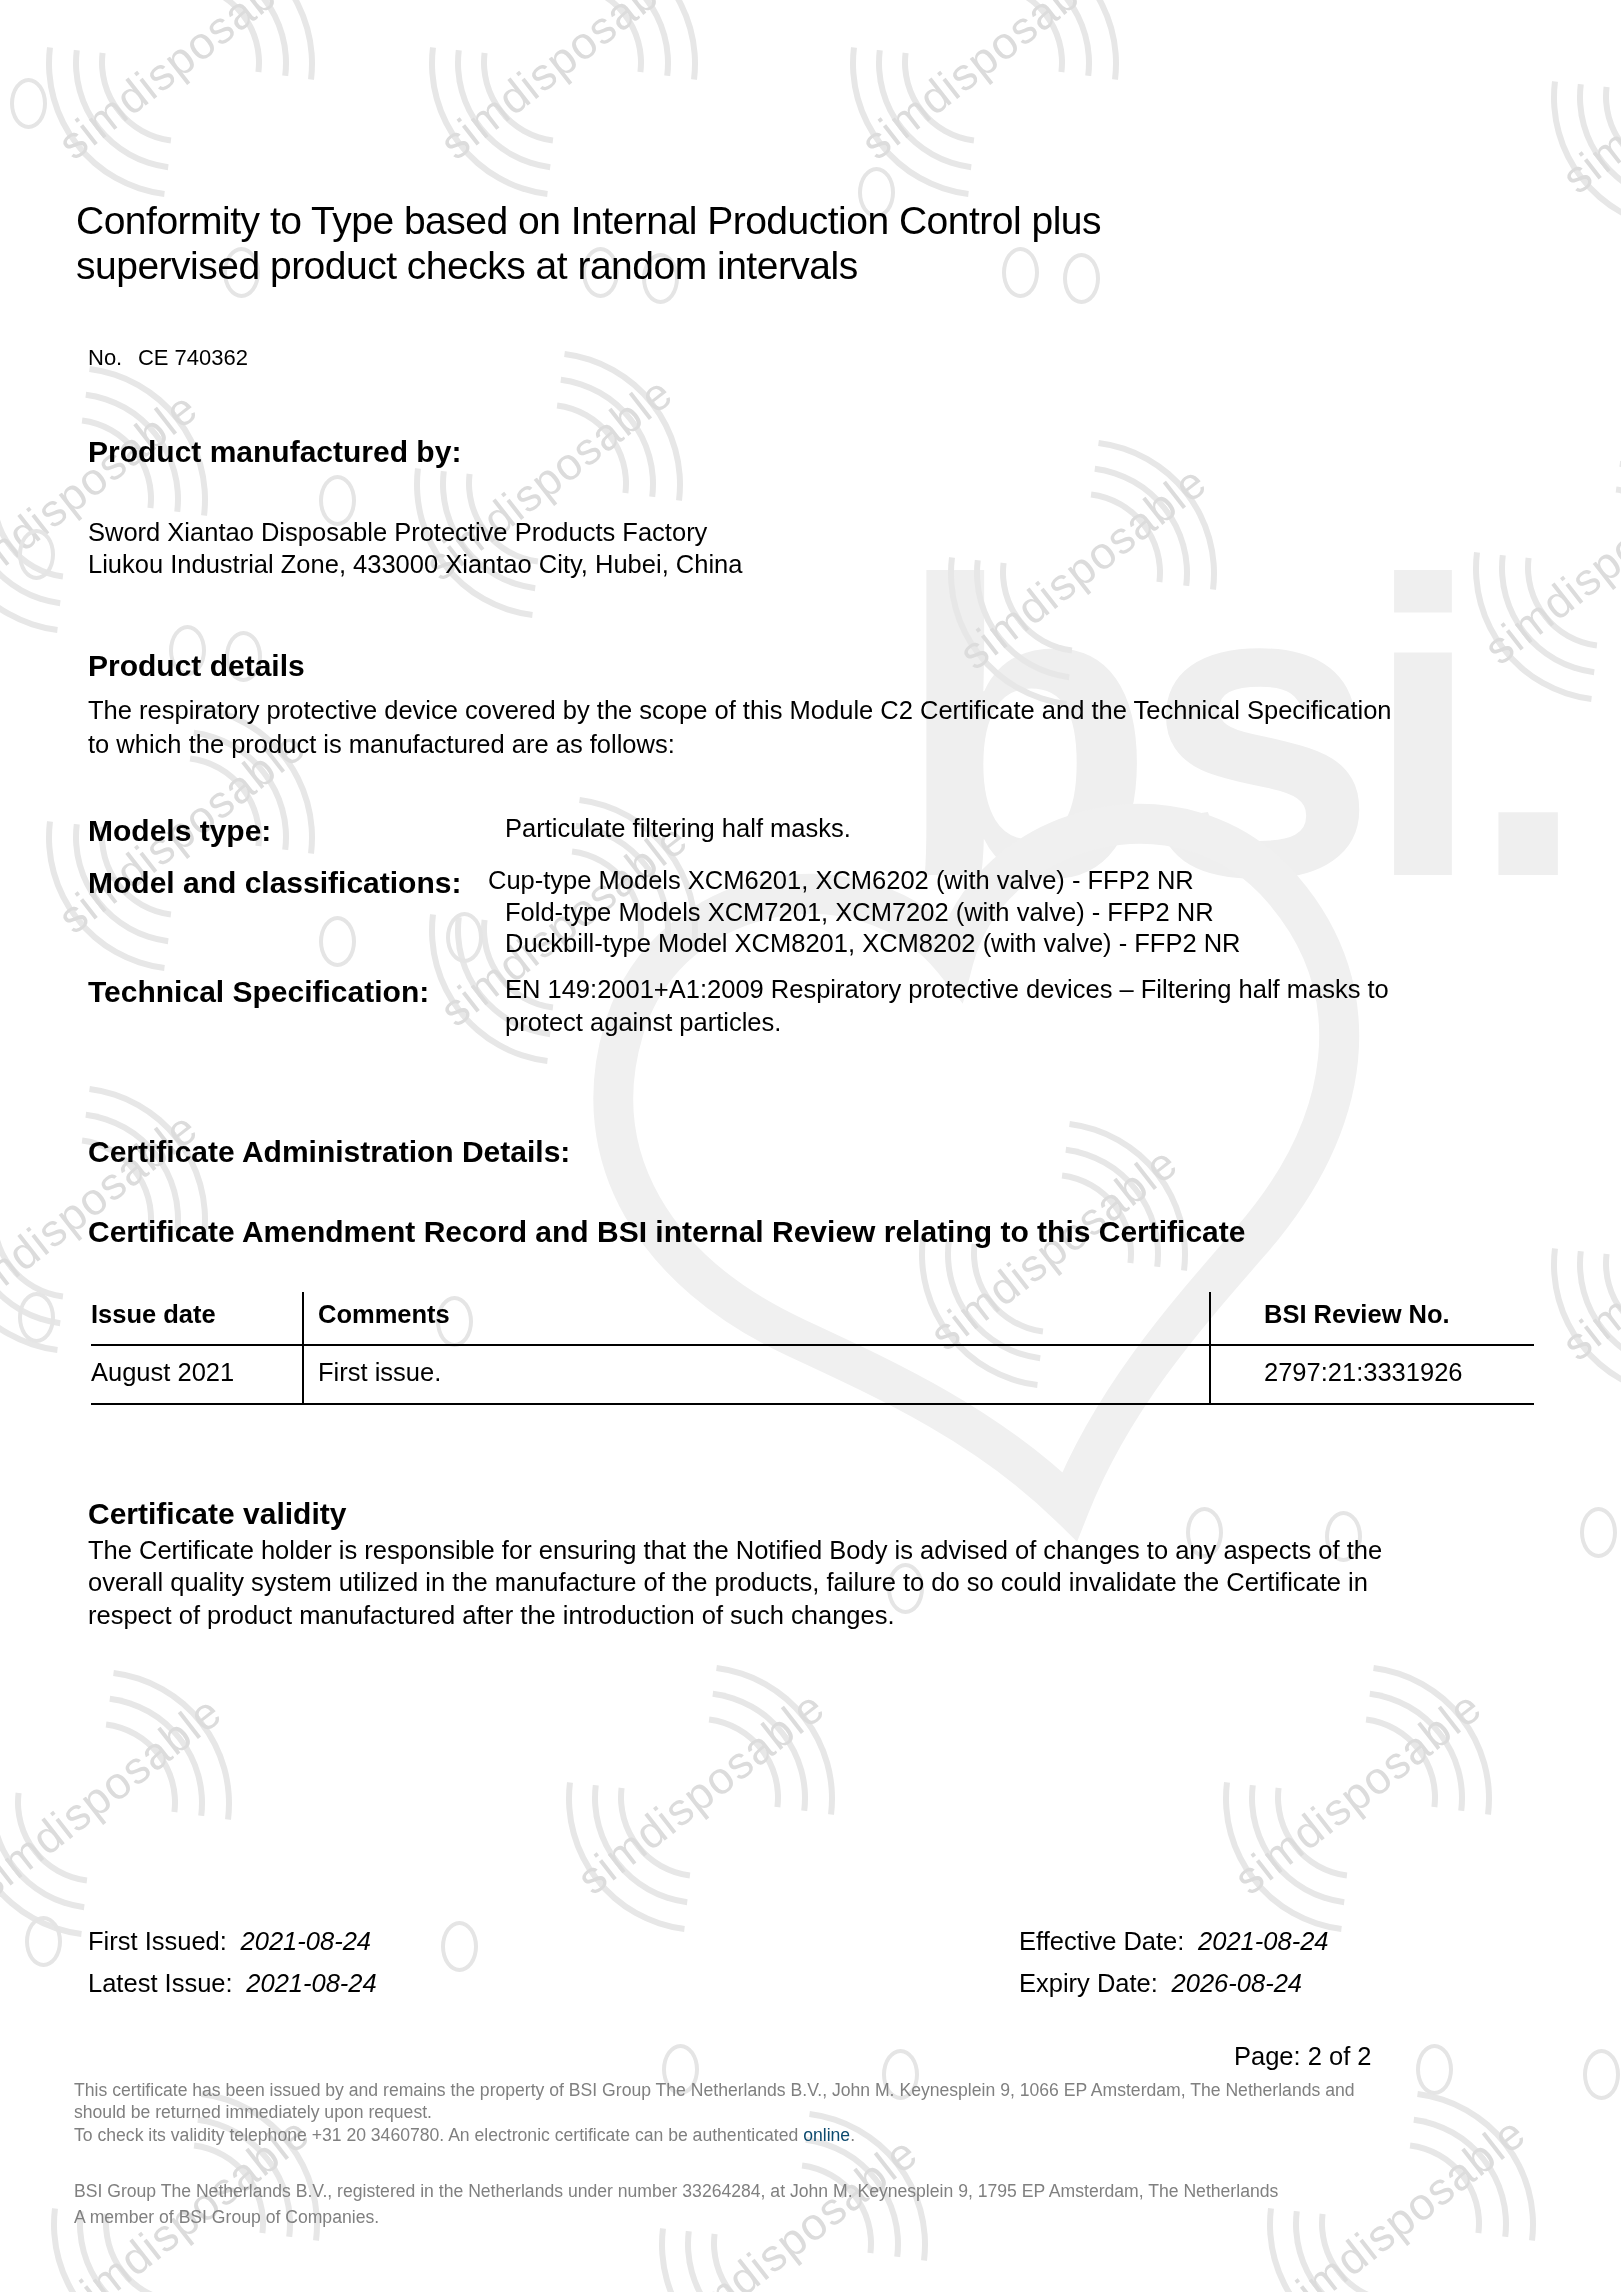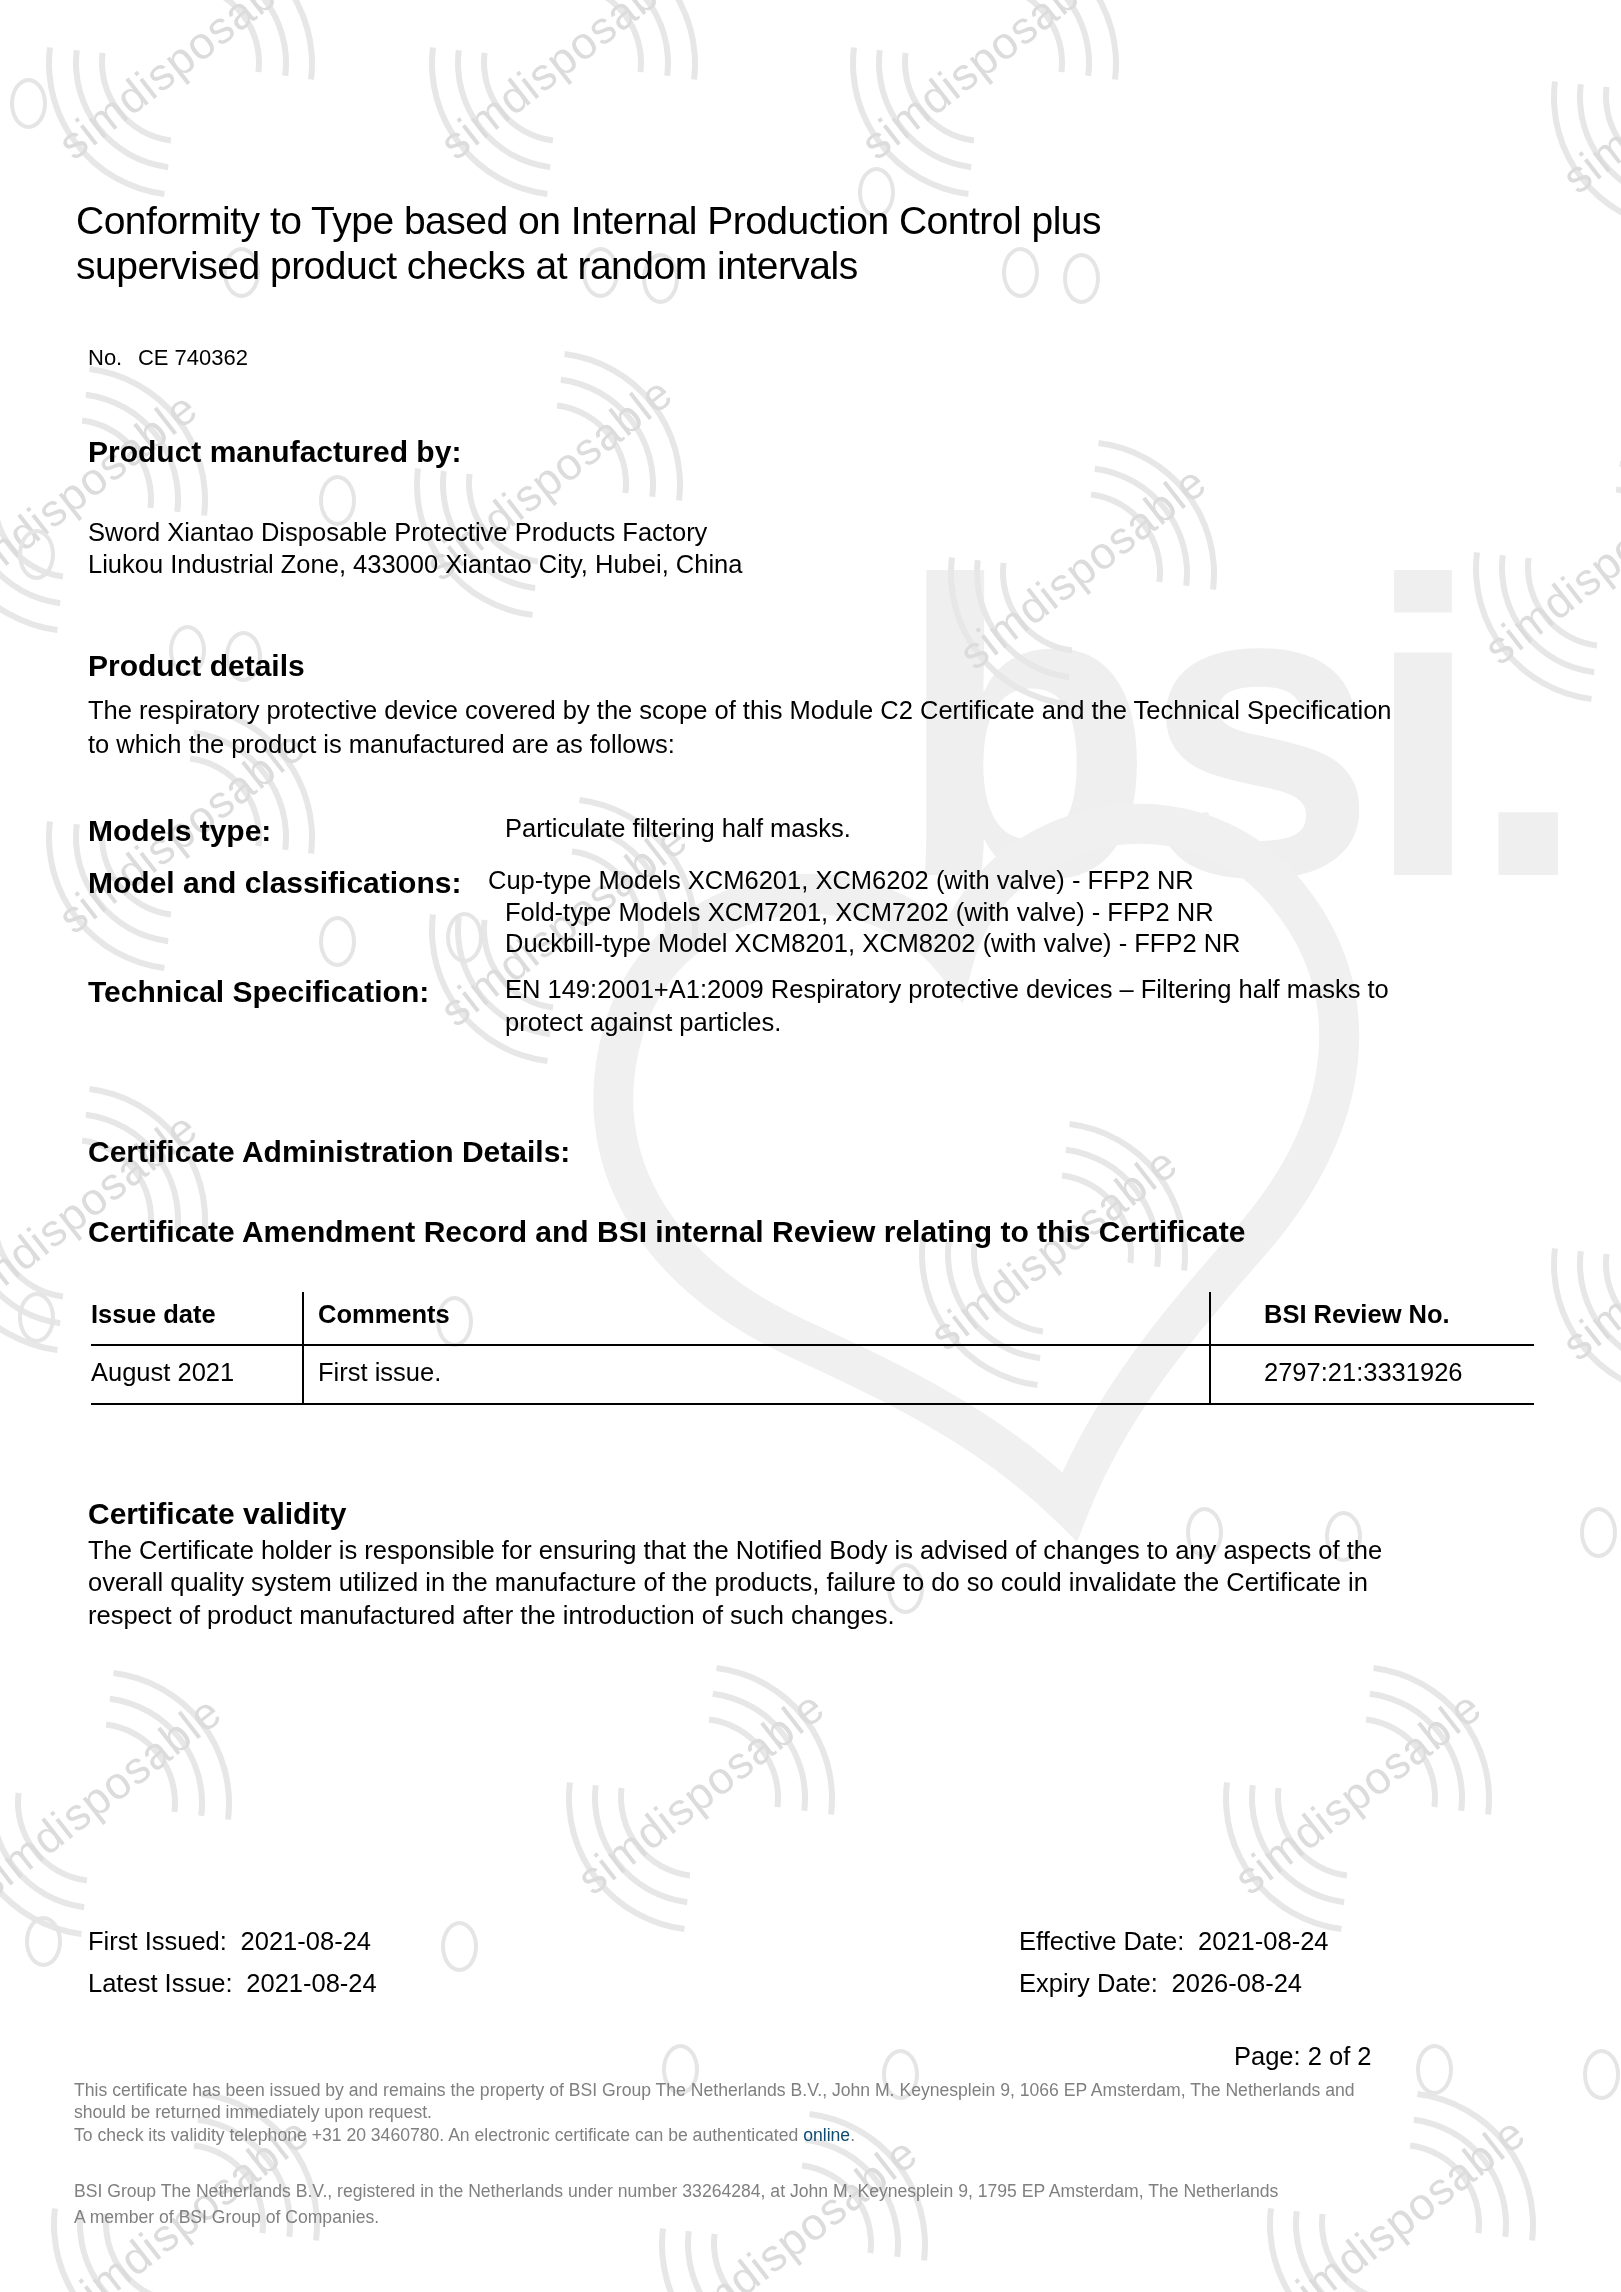--- a/index.html
+++ b/index.html
@@ -11,21 +11,21 @@
   
   .title { font-size:39px; line-height:45px; letter-spacing:-0.5px; color:#000; }
   .certno { font-size:22px; }
   .certno .gap { display:inline-block; width:15.7px; }
   .h-bold { font-size:30px; font-weight:bold; }
   .body-text { font-size:25.5px; }
   .tbl-head { font-size:25.5px; font-weight:bold; }
   .tbl-cell { font-size:25.5px;text-align:right; }
   .tline { position:absolute; background:#000; }
   .date-line { font-size:25.5px; }
-  .date-line .val { margin-left:13.7px; }
+  .date-line .val { margin-left:13.7px;font-style:italic; }
   .page-label { font-size:25.5px; }
   .small-gray { font-size:17.6px; line-height:22.5px; color:#808080; }
   .company-gray { font-size:17.6px; line-height:26.5px; color:#808080; }
   .link { color:#0c4a6e; cursor:pointer; }
   
   .wm-layer { position:absolute; inset:0; z-index:0; }
   .content-layer { position:absolute; inset:0; z-index:2; }
   .wm-bsi {
     position:absolute; left:897px; top:519px; font-size:421px; font-weight:bold;
     letter-spacing:-11.8px; line-height:1; color:#efefef; white-space:nowrap;

